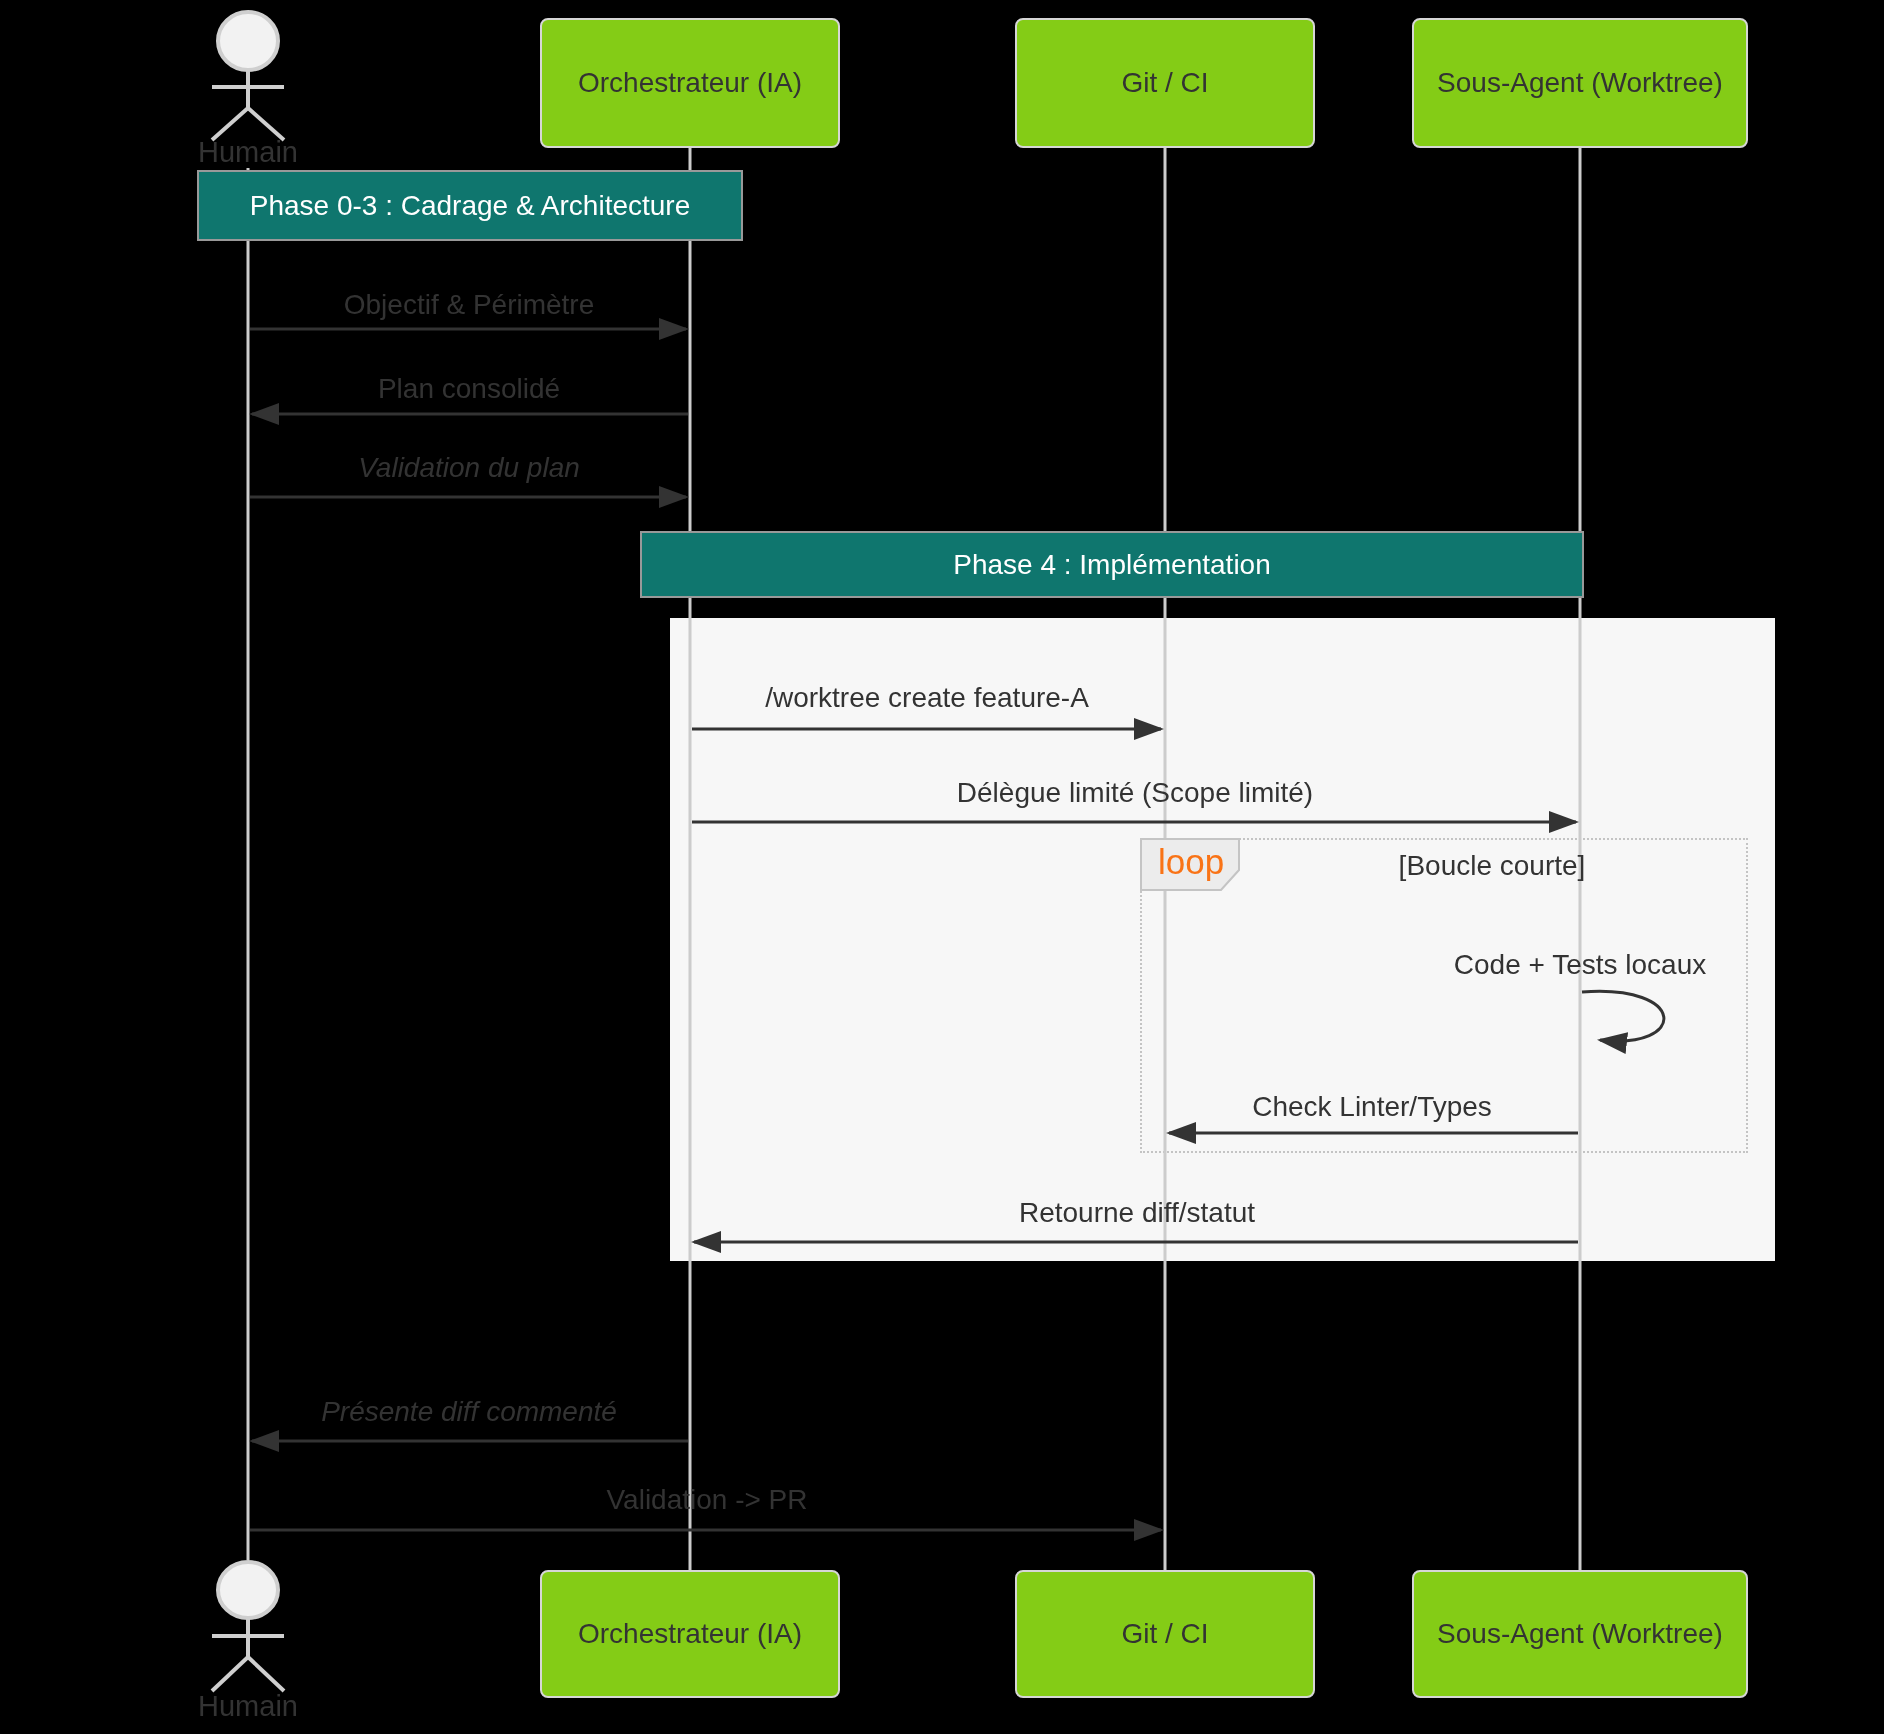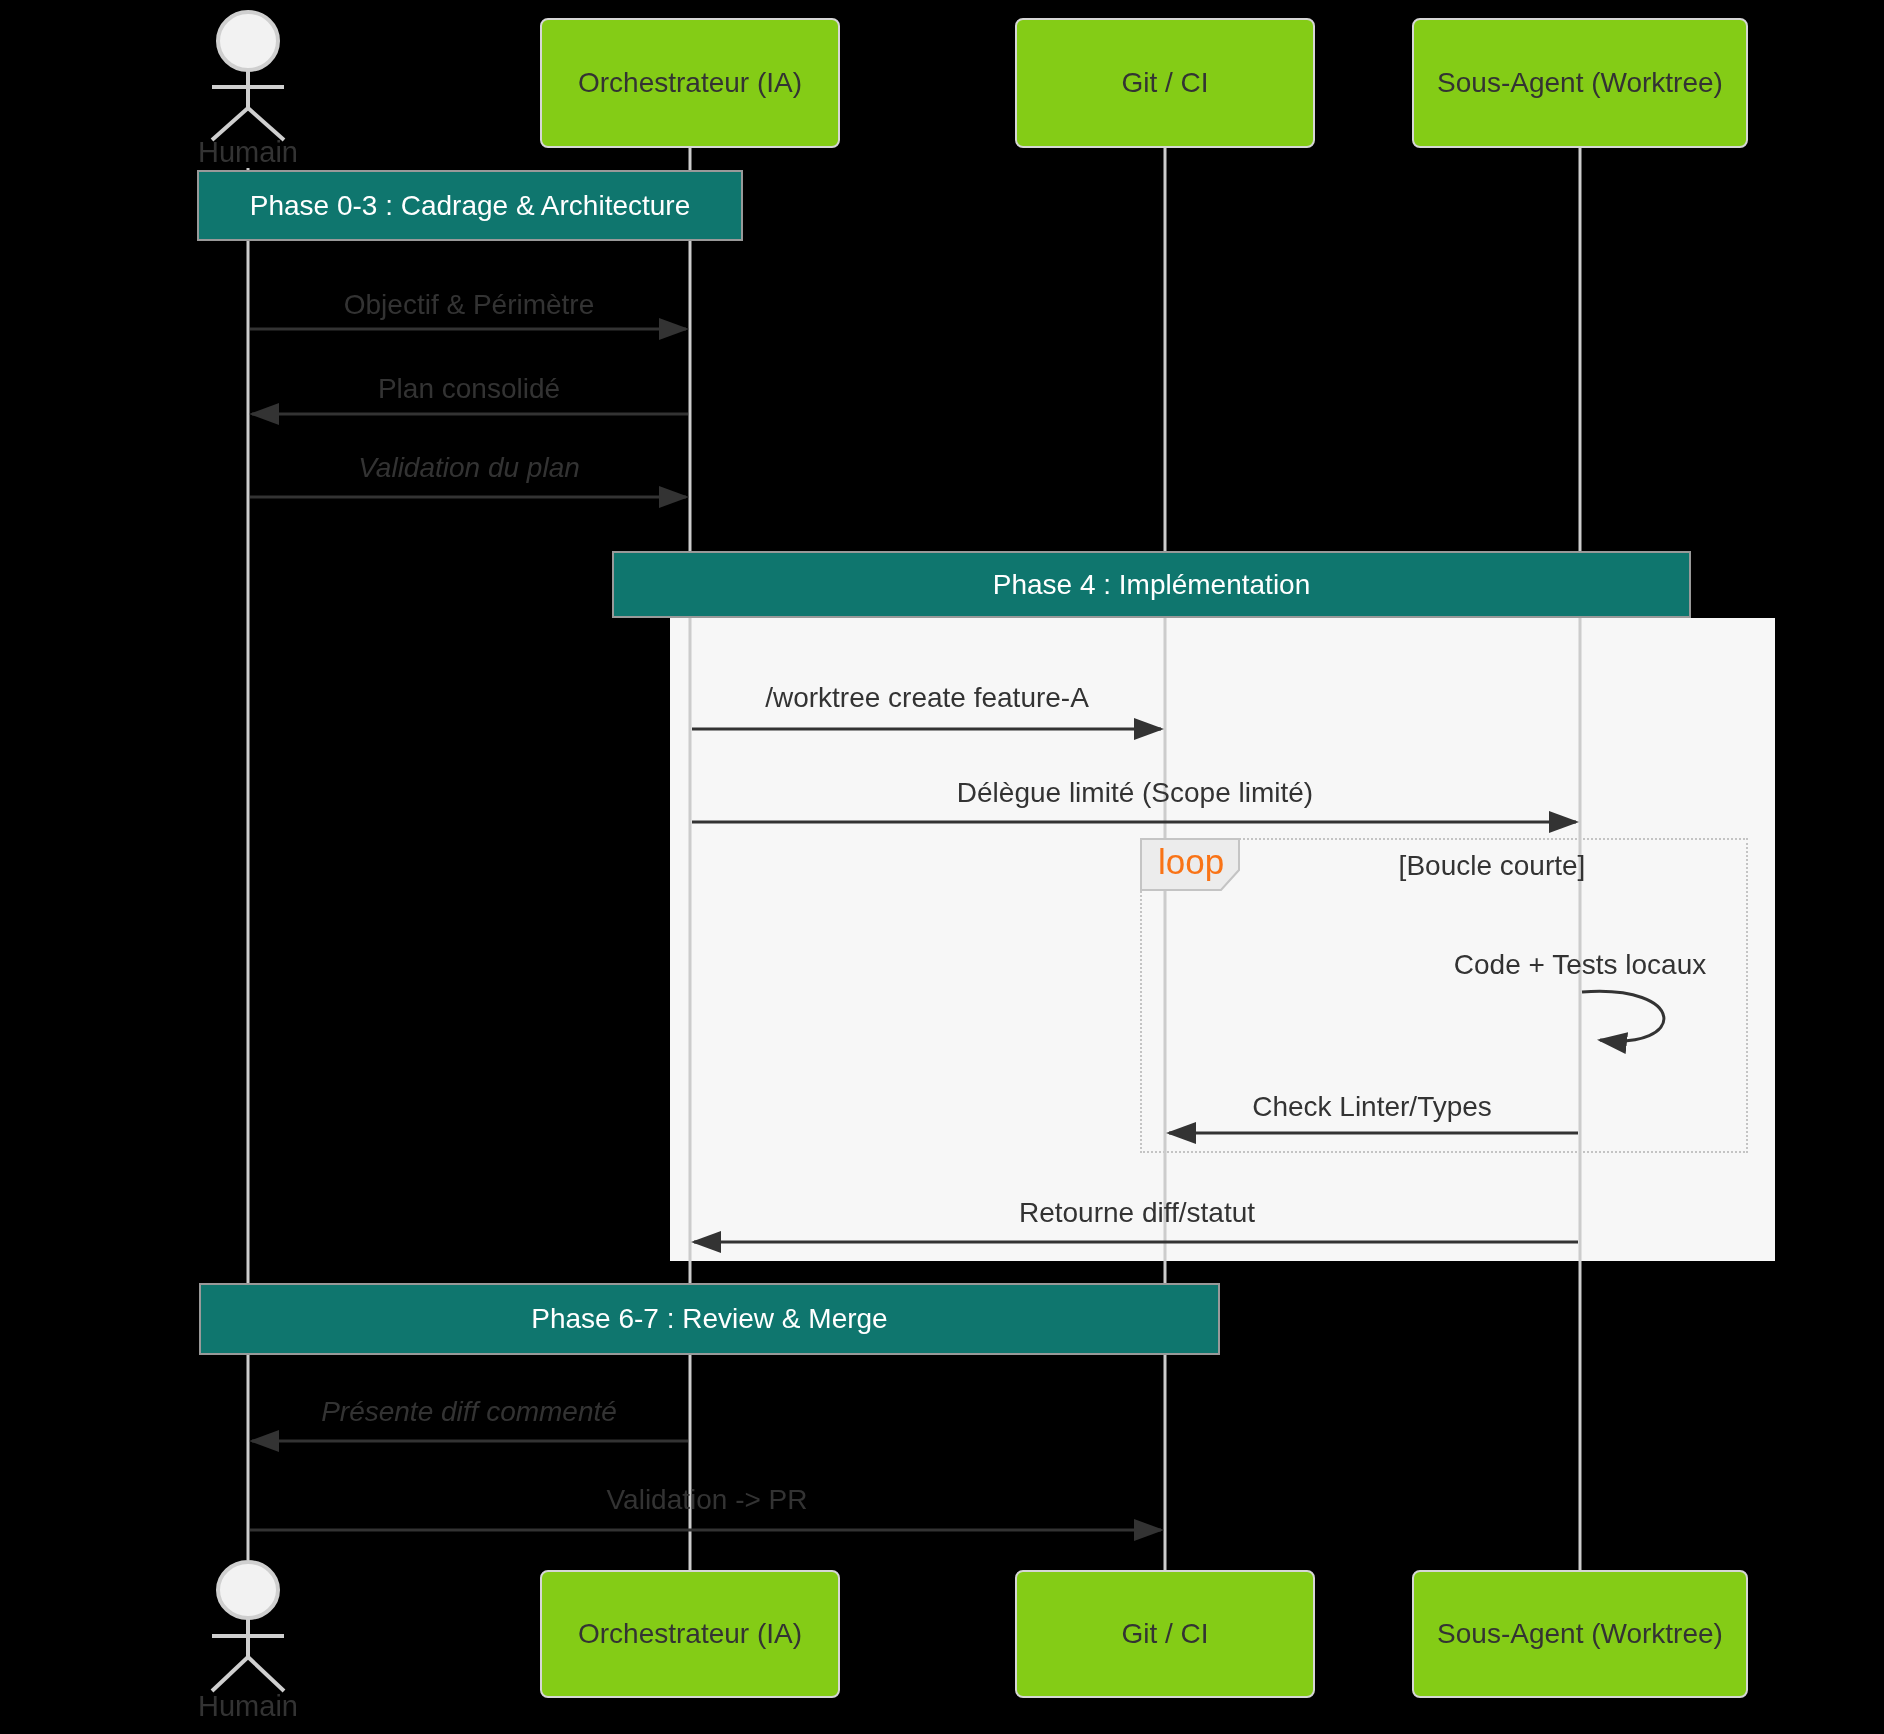--- a/index.html
+++ b/index.html
@@ -87,25 +87,22 @@
       <line x1="688" y1="1441" x2="252" y2="1441" marker-end="url(#arr)"></line>
       <line x1="250" y1="1530" x2="1161" y2="1530" marker-end="url(#arr)"></line>
     </g>
 
     <path d="M1141,839 h98 v31 l-18,20 h-80 z" fill="#ececec" stroke="#c4c4c4" stroke-width="2"></path>
   </svg>
 
   <div class="phase-bar" style="left:197px;top:170px;width:546px;height:71px;">
     <span>Phase 0-3 : Cadrage &amp; Architecture</span>
   </div>
-  <div class="phase-bar" style="left:612px;top:531px;width:1079px;height:67px;margin-top:20px;">
+  <div class="phase-bar" style="left:640px;top:531px;width:944px;height:67px;">
     <span>Phase 4 : Implémentation</span>
-  </div>
-  <div class="phase-bar" style="left:199px;top:1283px;width:1021px;height:72px;">
-    <span>Phase 6-7 : Review &amp; Merge</span>
   </div>
 
   <div class="actor-box" style="left:540px;top:18px;width:300px;">
     <span>Orchestrateur (IA)</span>
   </div>
   <div class="actor-box" style="left:1015px;top:18px;width:300px;">
     <span>Git / CI</span>
   </div>
   <div class="actor-box" style="left:1412px;top:18px;width:336px;">
     <span>Sous-Agent (Worktree)</span>

